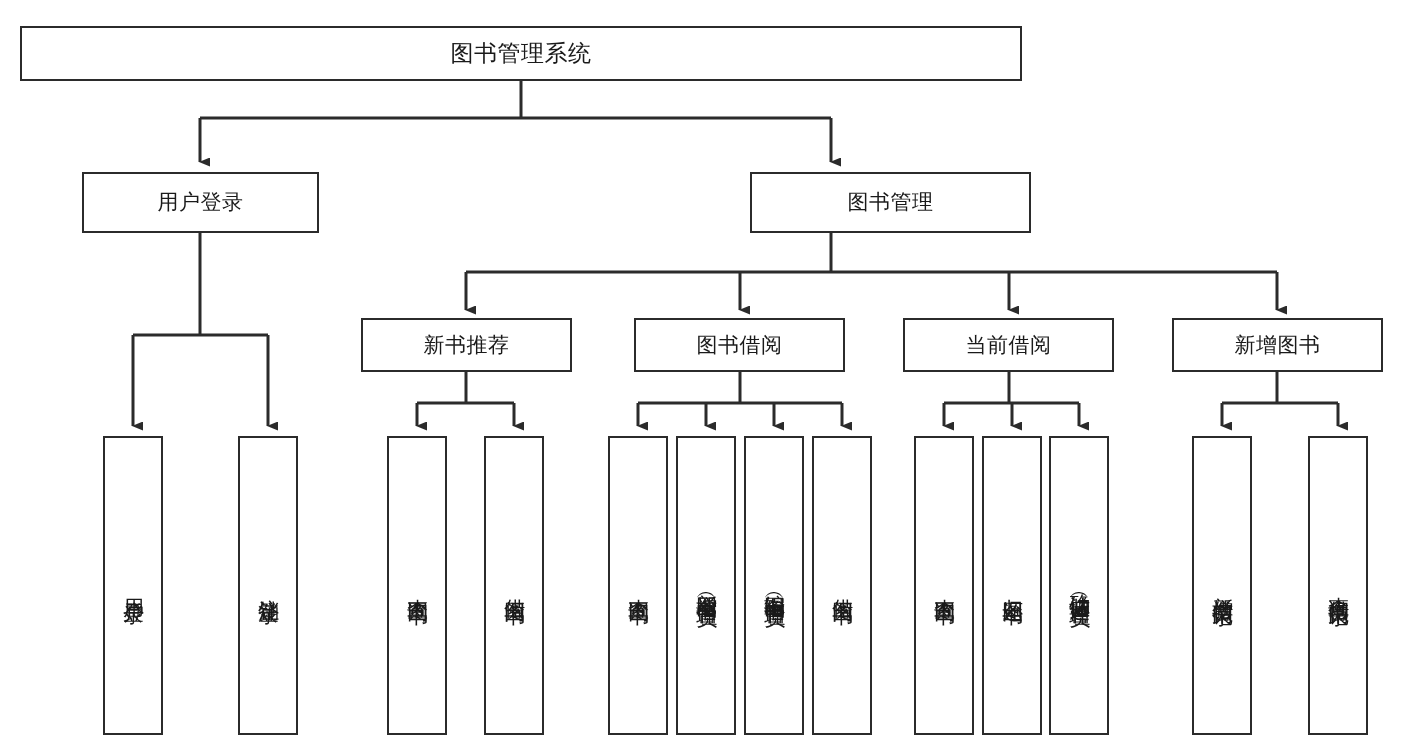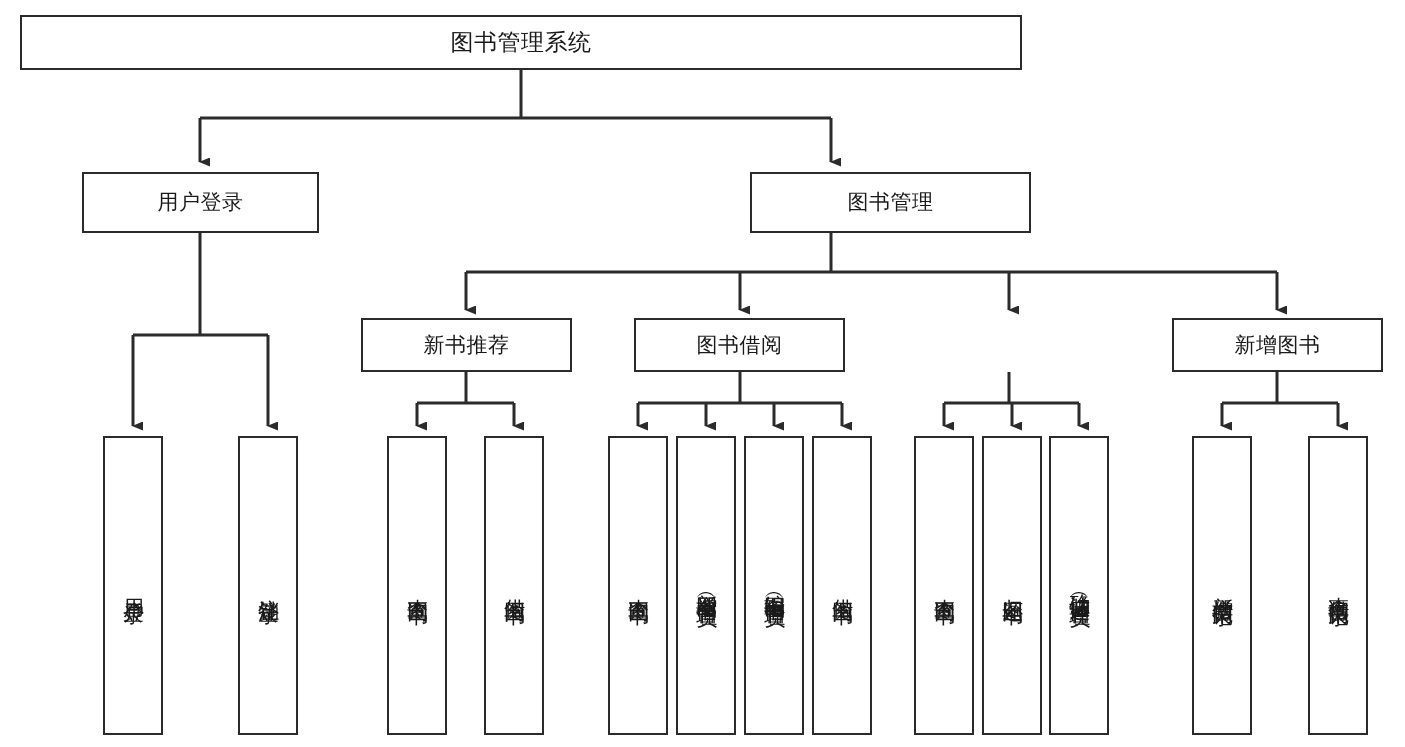--- a/index.html
+++ b/index.html
@@ -122,40 +122,43 @@
       <path d="M 1012 403 L 1012 426" marker-end="url(#arrowhead)"></path>
       <path d="M 1079 403 L 1079 426" marker-end="url(#arrowhead)"></path>
 
       <path d="M 1277 372 L 1277 403"></path>
       <path d="M 1222 403 L 1338 403"></path>
       <path d="M 1222 403 L 1222 426" marker-end="url(#arrowhead)"></path>
       <path d="M 1338 403 L 1338 426" marker-end="url(#arrowhead)"></path>
     </g>
   </svg>
 
-  <div class="node root" style="left:20px; top:15px; width:1002px; height:55px;">
+  <div class="node root" style="left:20px; top:26px; width:1002px; height:55px;">
     <span class="node-label">图书管理系统</span>
   </div>
 
   <div class="node" style="left:82px; top:172px; width:237px; height:61px;">
     <span class="node-label">用户登录</span>
   </div>
 
   <div class="node" style="left:750px; top:172px; width:281px; height:61px;">
     <span class="node-label">图书管理</span>
   </div>
 
   <div class="node" style="left:634px; top:318px; width:211px; height:54px;">
     <span class="node-label">图书借阅</span>
   </div>
 
   <div class="node" style="left:361px; top:318px; width:211px; height:54px;">
     <span class="node-label">新书推荐</span>
   </div>
 
+  <div class="node" style="left:903px; top:318px; width:211px; height:54px;">
+    <span class="node-label">当前借阅</span>
+  </div>
 
   <div class="node" style="left:1172px; top:318px; width:211px; height:54px;">
     <span class="node-label">新增图书</span>
   </div>
 
   <div class="node vertical" style="left:103px; top:436px; width:60px; height:299px;">
     <span class="node-label">用户登录</span>
   </div>
 
   <div class="node vertical" style="left:238px; top:436px; width:60px; height:299px;">

